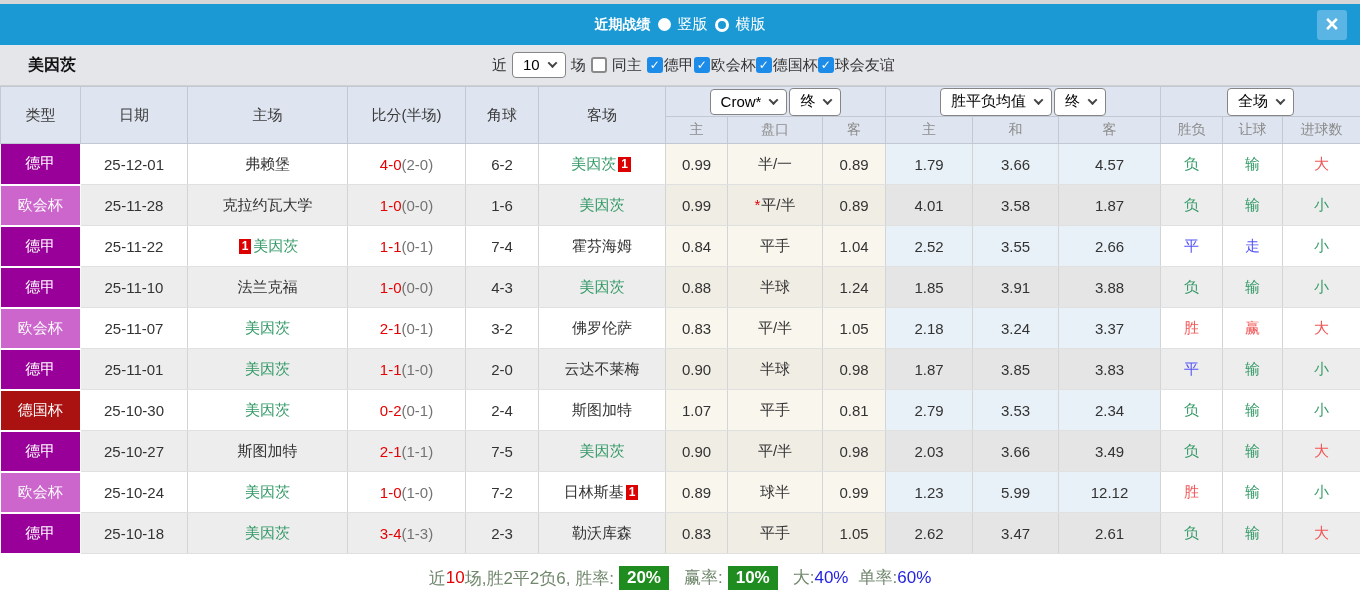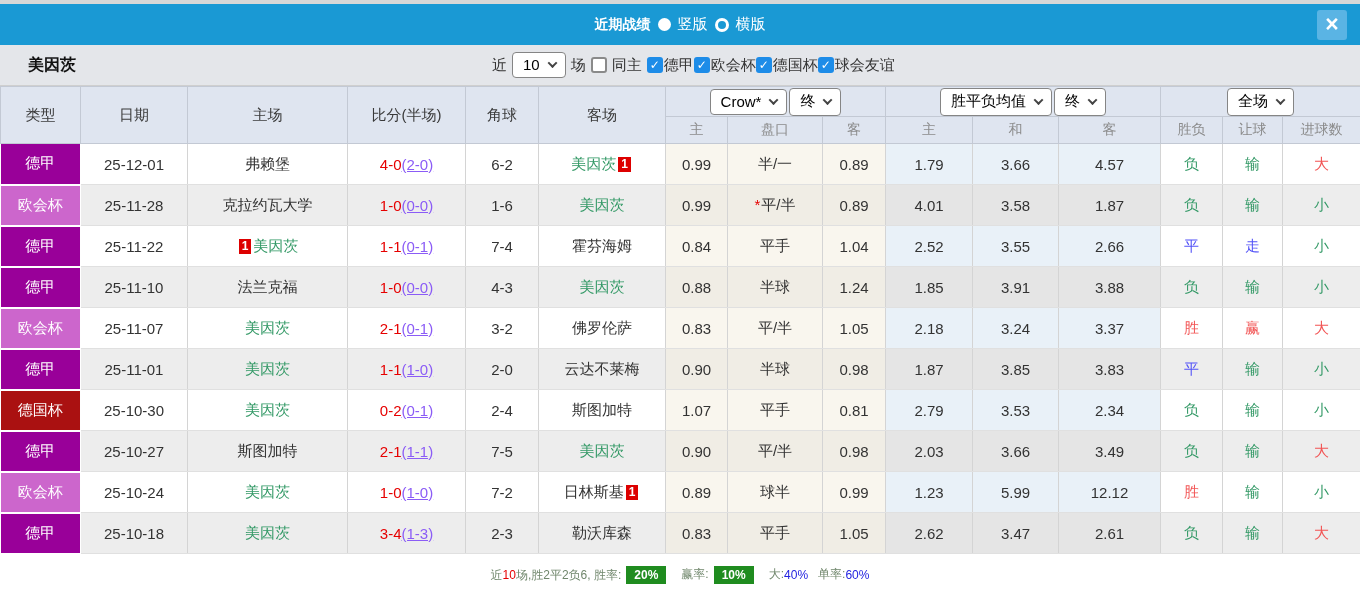--- a/index.html
+++ b/index.html
@@ -40,29 +40,29 @@
   thead .grp-inner { display:flex; align-items:center; justify-content:center; gap:2px; }
   tbody td { height:41px; font-size:15px; color:#333; border-right:1px solid #d4d4d4; border-bottom:1px solid #e0e0e0; }
   td.type { color:#fff; border-bottom:2px solid #fff; border-right:1px solid #fff; }
   tr.even td.plain, tr.even td.res { background:#ededed; }
   td.crow { background:#f9f6ee; }
   tr.even td.crow { background:#f0ede5; }
   td.avg { background:#e9f1f8; }
   tr.even td.avg { background:#e5e5e5; }
   .t-green { color:#339966; }
   .score-main { color:#e60000; }
-  .score-half { color:#8b5cf6;text-decoration:underline; }
+  .score-half { color:#737373; }
   .badge { display:inline-block; background:#dd0000; color:#fff; font-size:12px; font-weight:bold; line-height:15px; padding:0 3px; margin:0 2px; vertical-align:1px; }
   .star { color:#e60000; margin-right:1px; }
   .c-green { color:#339966; }
   .c-red { color:#f25555; }
   .c-blue { color:#5353f7; }
 
   
-  .footer { text-align:center; padding-top:11px; font-size:12px; color:#70876c; }
+  .footer { text-align:center; padding-top:11px; font-size:17px; color:#70876c; }
   .footer span { vertical-align:middle; }
   .f-red { color:#e60000; }
   .f-badge { display:inline-block; background:#1f8c1f; color:#fff; font-weight:bold; padding:2px 8px; margin:0 5px; }
   .f-blue { color:#2323e0; }
   .f-gap { margin-left:10px; }
 </style>
 </head>
 <body>
 
 <div class="app">

